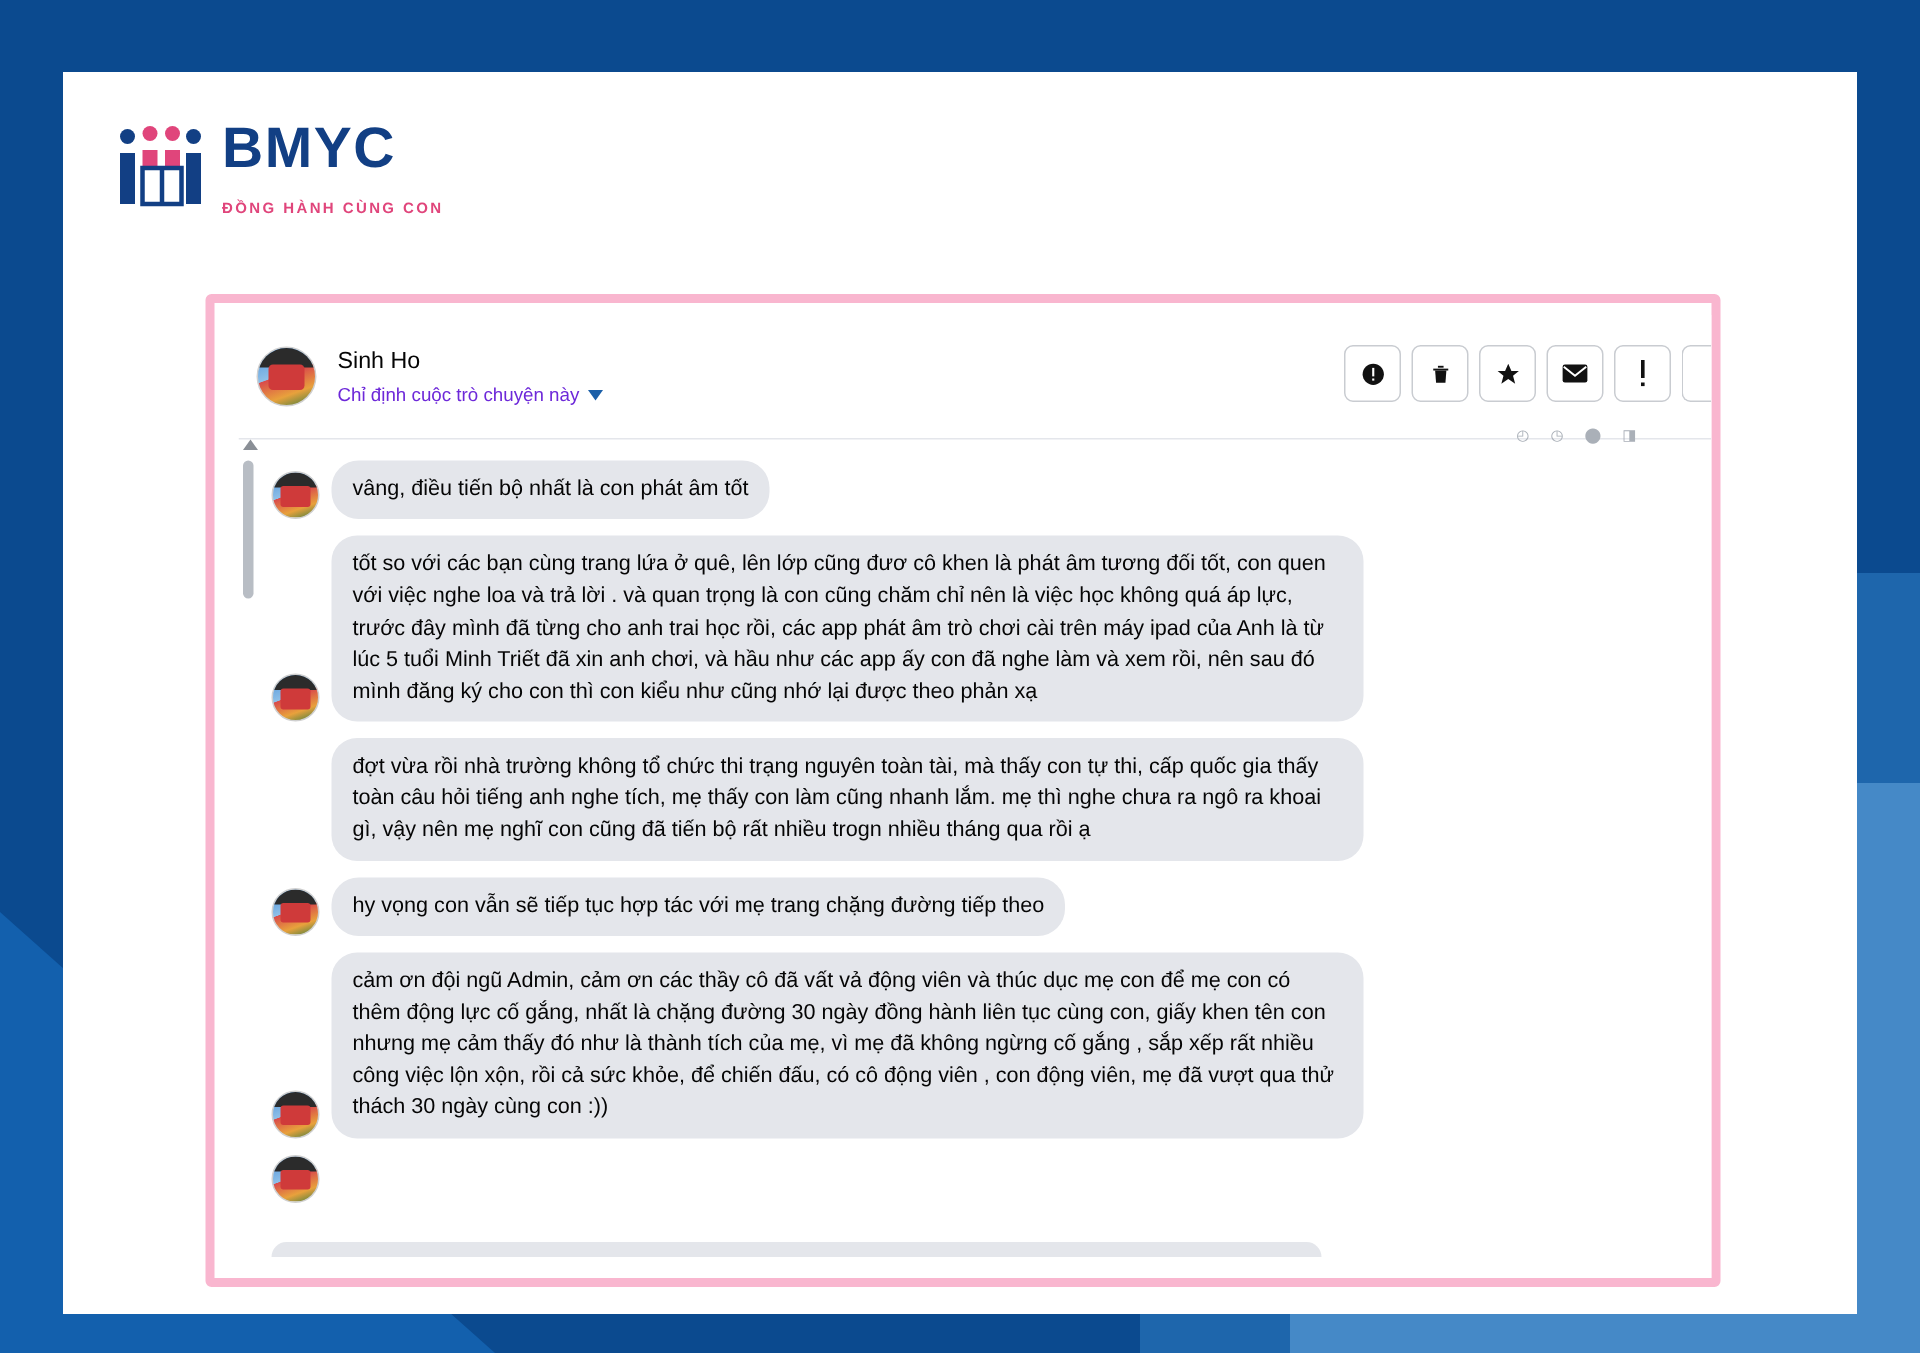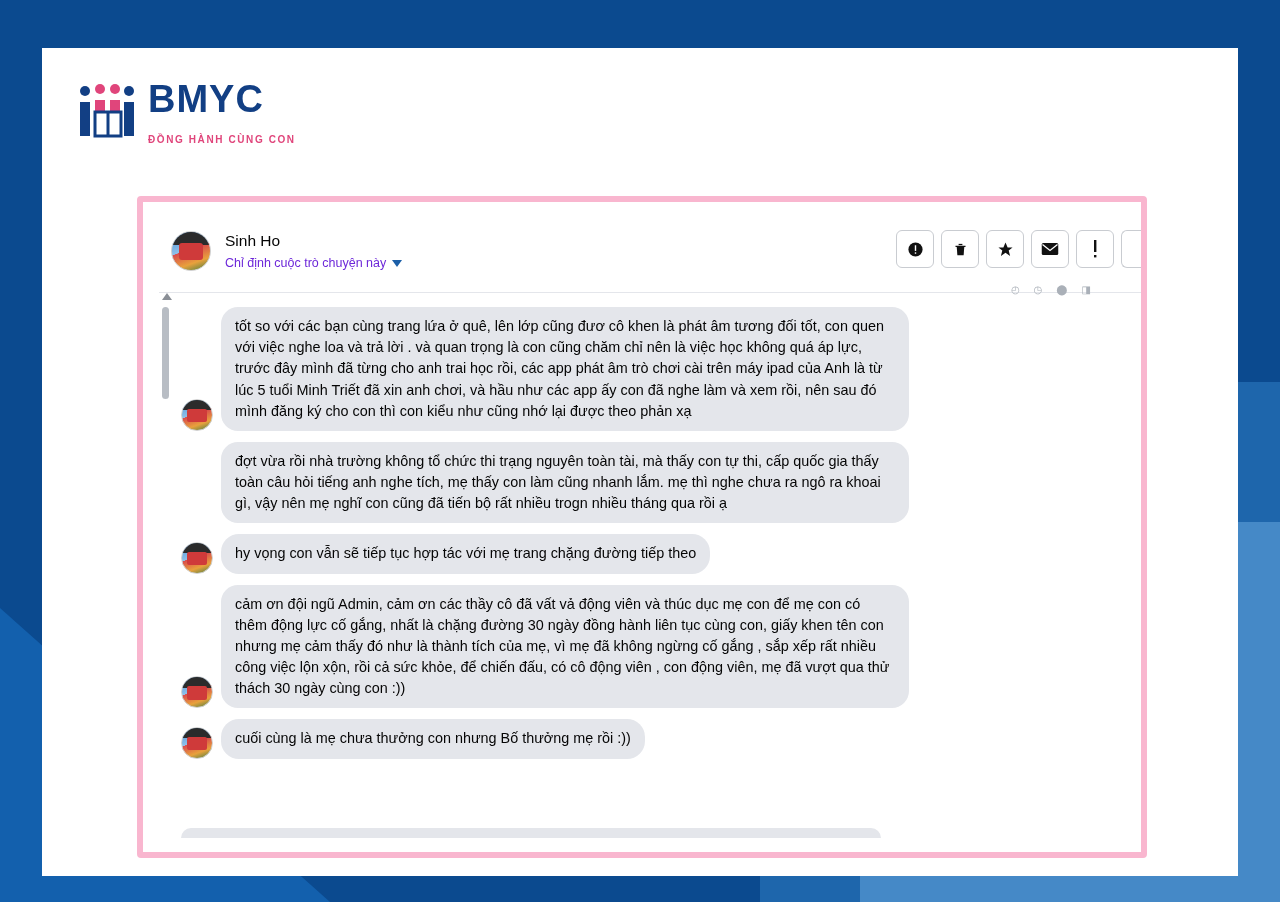--- a/index.html
+++ b/index.html
@@ -403,25 +403,31 @@
 
       <div class="divider"></div>
 
       <div class="messages">
 
         <div class="scroll-col">
           <div class="scroll-arrow"></div>
           <div class="scroll-thumb"></div>
         </div>
 
-
         <div class="msg-row">
           <div class="avatar-slot">
               <div class="avatar-sm"></div>
             </div>
+          <div class="bubble one-line">vâng, điều tiến bộ nhất là con phát âm tốt</div>
+        </div>
+
+        <div class="msg-row">
+          <div class="avatar-slot">
+              <div class="avatar-sm"></div>
+            </div>
           <div class="bubble">tốt so với các bạn cùng trang lứa ở quê, lên lớp cũng đươ cô khen là phát âm tương đối tốt, con quen với việc nghe loa và trả lời . và quan trọng là con cũng chăm chỉ nên là việc học không quá áp lực, trước đây mình đã từng cho anh trai học rồi, các app phát âm trò chơi cài trên máy ipad của Anh là từ lúc 5 tuổi Minh Triết đã xin anh chơi, và hầu như các app ấy con đã nghe làm và xem rồi, nên sau đó mình đăng ký cho con thì con kiểu như cũng nhớ lại được theo phản xạ</div>
         </div>
 
         <div class="msg-row no-avatar">
           <div class="avatar-slot">
               <div class="avatar-sm"></div>
             </div>
           <div class="bubble">đợt vừa rồi nhà trường không tổ chức thi trạng nguyên toàn tài, mà thấy con tự thi, cấp quốc gia thấy toàn câu hỏi tiếng anh nghe tích, mẹ thấy con làm cũng nhanh lắm. mẹ thì nghe chưa ra ngô ra khoai gì, vậy nên mẹ nghĩ con cũng đã tiến bộ rất nhiều trogn nhiều tháng qua rồi ạ</div>
         </div>
 
@@ -436,21 +442,20 @@
           <div class="avatar-slot">
               <div class="avatar-sm"></div>
             </div>
           <div class="bubble">cảm ơn đội ngũ Admin, cảm ơn các thầy cô đã vất vả động viên và thúc dục mẹ con để mẹ con có thêm động lực cố gắng, nhất là chặng đường 30 ngày đồng hành liên tục cùng con, giấy khen tên con nhưng mẹ cảm thấy đó như là thành tích của mẹ, vì mẹ đã không ngừng cố gắng , sắp xếp rất nhiều công việc lộn xộn, rồi cả sức khỏe, để chiến đấu, có cô động viên , con động viên, mẹ đã vượt qua thử thách 30 ngày cùng con :))</div>
         </div>
 
         <div class="msg-row">
           <div class="avatar-slot">
               <div class="avatar-sm"></div>
             </div>
-          <div class="bubble one-line">cuối cùng là mẹ chưa thưởng con nhưng Bố thưởng mẹ rồi :))</div>
         </div>
 
         <div class="bottom-peek"></div>
       </div>
 
     </div>
   </div>
 
 </div>
 

